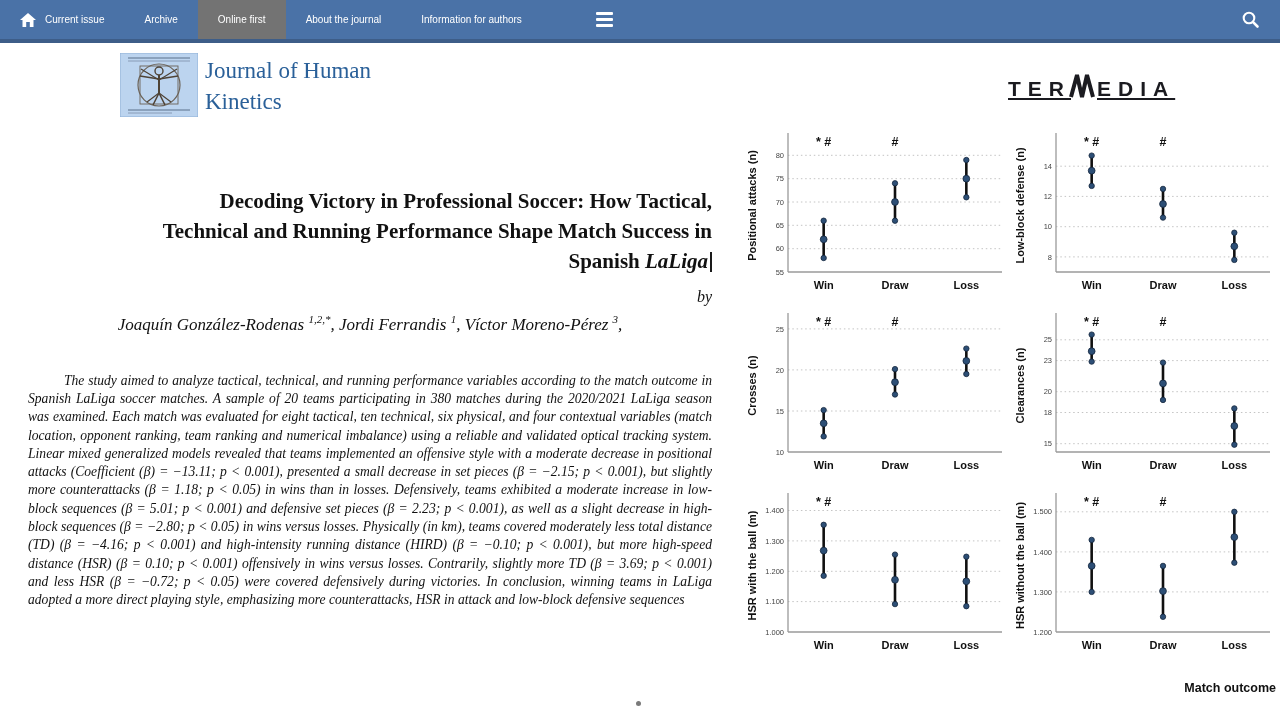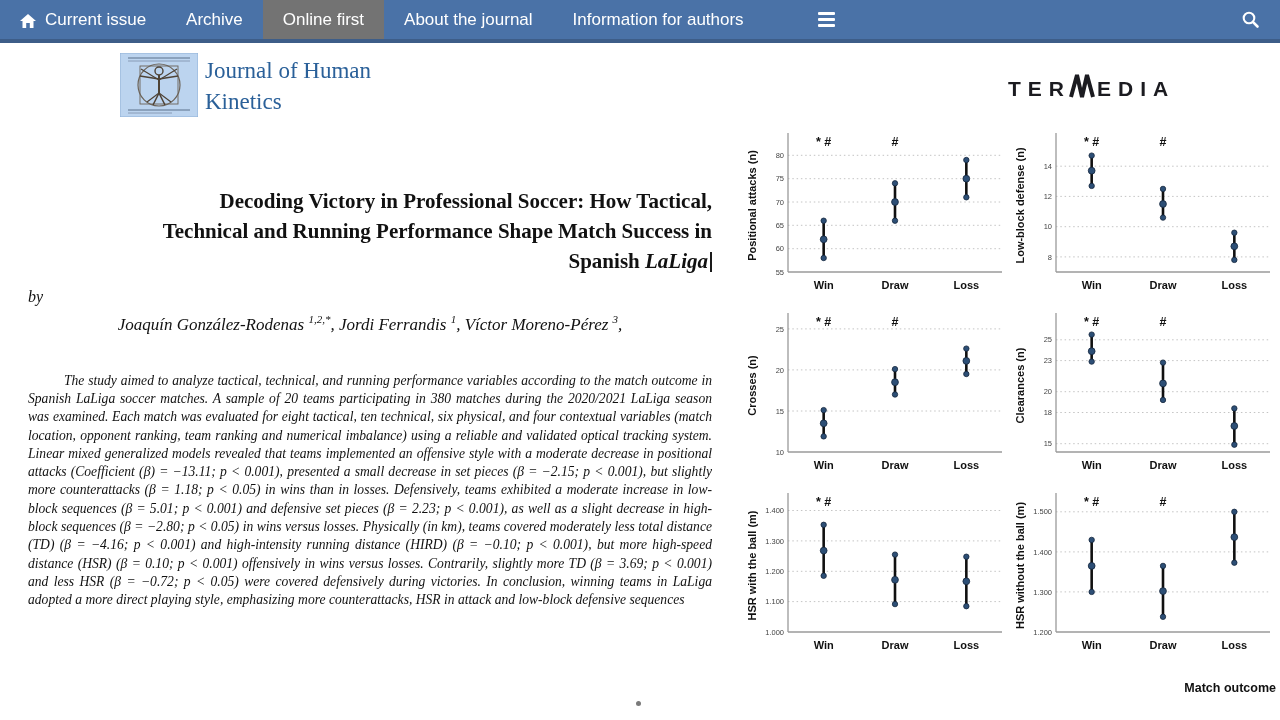--- a/index.html
+++ b/index.html
@@ -2,40 +2,40 @@
 <html><head>
 <meta charset="utf-8">
 <style>
   html,body{margin:0;padding:0;}
   body{width:1280px;height:720px;overflow:hidden;background:#ffffff;position:relative;
        font-family:"Liberation Sans",sans-serif;}
 
   
   .nav{position:absolute;top:0;left:0;width:1280px;height:39px;background:#4a72a7;
        border-bottom:4px solid #3d5d88;display:flex;align-items:stretch;color:#fff;}
-  .nav-item{display:flex;align-items:center;gap:9px;padding:0 20px;font-size:17px;cursor:pointer;}
+  .nav-item{display:flex;align-items:center;gap:9px;padding:0 20px;font-size:10px;cursor:pointer;}
   .nav-item.active{background:#737373;}
   .home-glyph{width:16px;height:14px;display:inline-block;}
   .burger{display:flex;flex-direction:column;justify-content:center;gap:3px;padding:0 14px;margin-left:40px;cursor:pointer;}
   .burger span{display:block;width:17px;height:3px;background:#fff;border-radius:1px;}
   .nav-search{position:absolute;right:12px;top:0;height:39px;display:flex;align-items:center;padding:0 8px;cursor:pointer;}
 
   
   .logo-box{position:absolute;left:120px;top:53px;width:78px;height:64px;cursor:pointer;}
   .journal-name{position:absolute;left:205px;top:55px;font-family:"Liberation Serif",serif;
        font-size:23px;line-height:31px;color:#2a6099;cursor:pointer;}
   .termedia{position:absolute;left:1008px;top:74px;display:flex;align-items:center;cursor:pointer;
-       font-size:21px;font-weight:bold;letter-spacing:7px;color:#1b1b20;}
+       font-size:21px;font-weight:bold;letter-spacing:7px;color:#1b1b20;text-decoration:underline;}
   .termedia svg{margin:0 2px 0 -2px;}
 
   
   .article{position:absolute;left:28px;top:186px;width:684px;color:#111;}
   .title{font-family:"Liberation Serif",serif;font-weight:bold;font-size:21px;line-height:30px;text-align:right;}
   .caret{display:inline-block;width:2px;height:20px;background:#1a1a1a;margin-left:2px;vertical-align:-4px;}
-  .byline{font-family:"Liberation Serif",serif;font-style:italic;font-size:16px;text-align:left;margin-top:12px;}
+  .byline{font-family:"Liberation Serif",serif;font-style:italic;font-size:16px;text-align:right;margin-top:12px;}
   .authors{font-family:"Liberation Serif",serif;font-style:italic;font-size:17px;line-height:25px;text-align:center;margin-top:1px;}
   .authors sup{font-size:11px;}
   .abstract{font-family:"Liberation Serif",serif;font-style:italic;font-size:13.6px;line-height:18.3px;
        text-align:justify;margin-top:35px;text-indent:36px;}
 
   
   .figure-grid{position:absolute;left:742px;top:126px;display:grid;
        grid-template-columns:266px 266px;grid-auto-rows:179px;column-gap:2px;row-gap:1px;}
   .xlabel{position:absolute;left:742px;top:681px;width:534px;text-align:right;
        font-size:12.5px;font-weight:bold;color:#111;}

